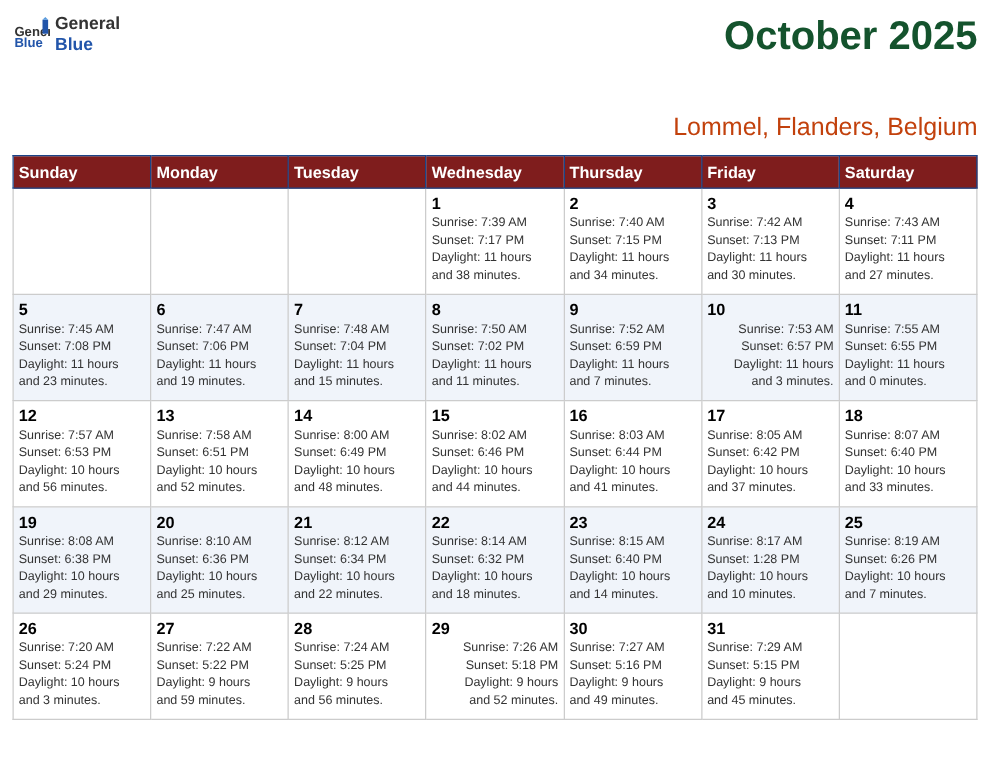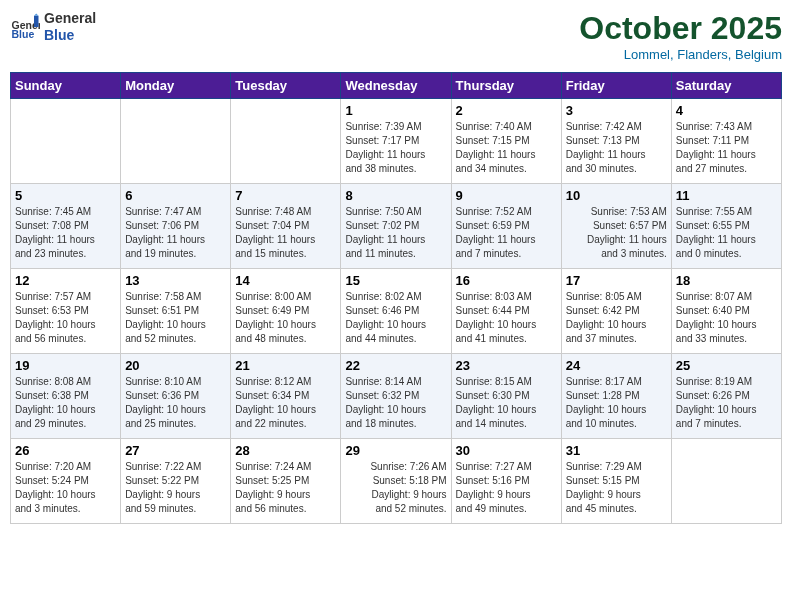--- a/index.html
+++ b/index.html
@@ -36,30 +36,31 @@
     }
     .title-block {
       text-align: right;
     }
     .month-title {
       font-size: 32px;
       font-weight: bold;
       color: #14532d;
     }
     .location {
-      font-size: 13px;
-      color: #0369a1;
+      font-size: 20px;
+      color: #c2410c;
+      margin-top: 44px;
     }
     table {
       width: 100%;
       border-collapse: collapse;
       font-size: 10.5px;
     }
     thead th {
-      background-color: #4c1d95;
+      background-color: #7f1d1d;
       color: #fff;
       padding: 5px 4px;
       text-align: left;
       font-size: 13px;
       font-weight: bold;
       border: 1px solid #1a4488;
     }
     td {
       border: 1px solid #ccc;
       vertical-align: top;
@@ -277,21 +278,21 @@
         <td>
           <div class="day-num">22</div>
           <div class="day-info" style="white-space: pre-line;">Sunrise: 8:14 AM
 Sunset: 6:32 PM
 Daylight: 10 hours
 and 18 minutes.</div>
         </td>
         <td>
           <div class="day-num">23</div>
           <div class="day-info" style="white-space: pre-line;">Sunrise: 8:15 AM
-Sunset: 6:30 PM
+Sunset: 6:40 PM
 Daylight: 10 hours
 and 14 minutes.</div>
         </td>
         <td>
           <div class="day-num">24</div>
           <div class="day-info" style="white-space: pre-line;">Sunrise: 8:17 AM
 Sunset: 1:28 PM
 Daylight: 10 hours
 and 10 minutes.</div>
         </td>

